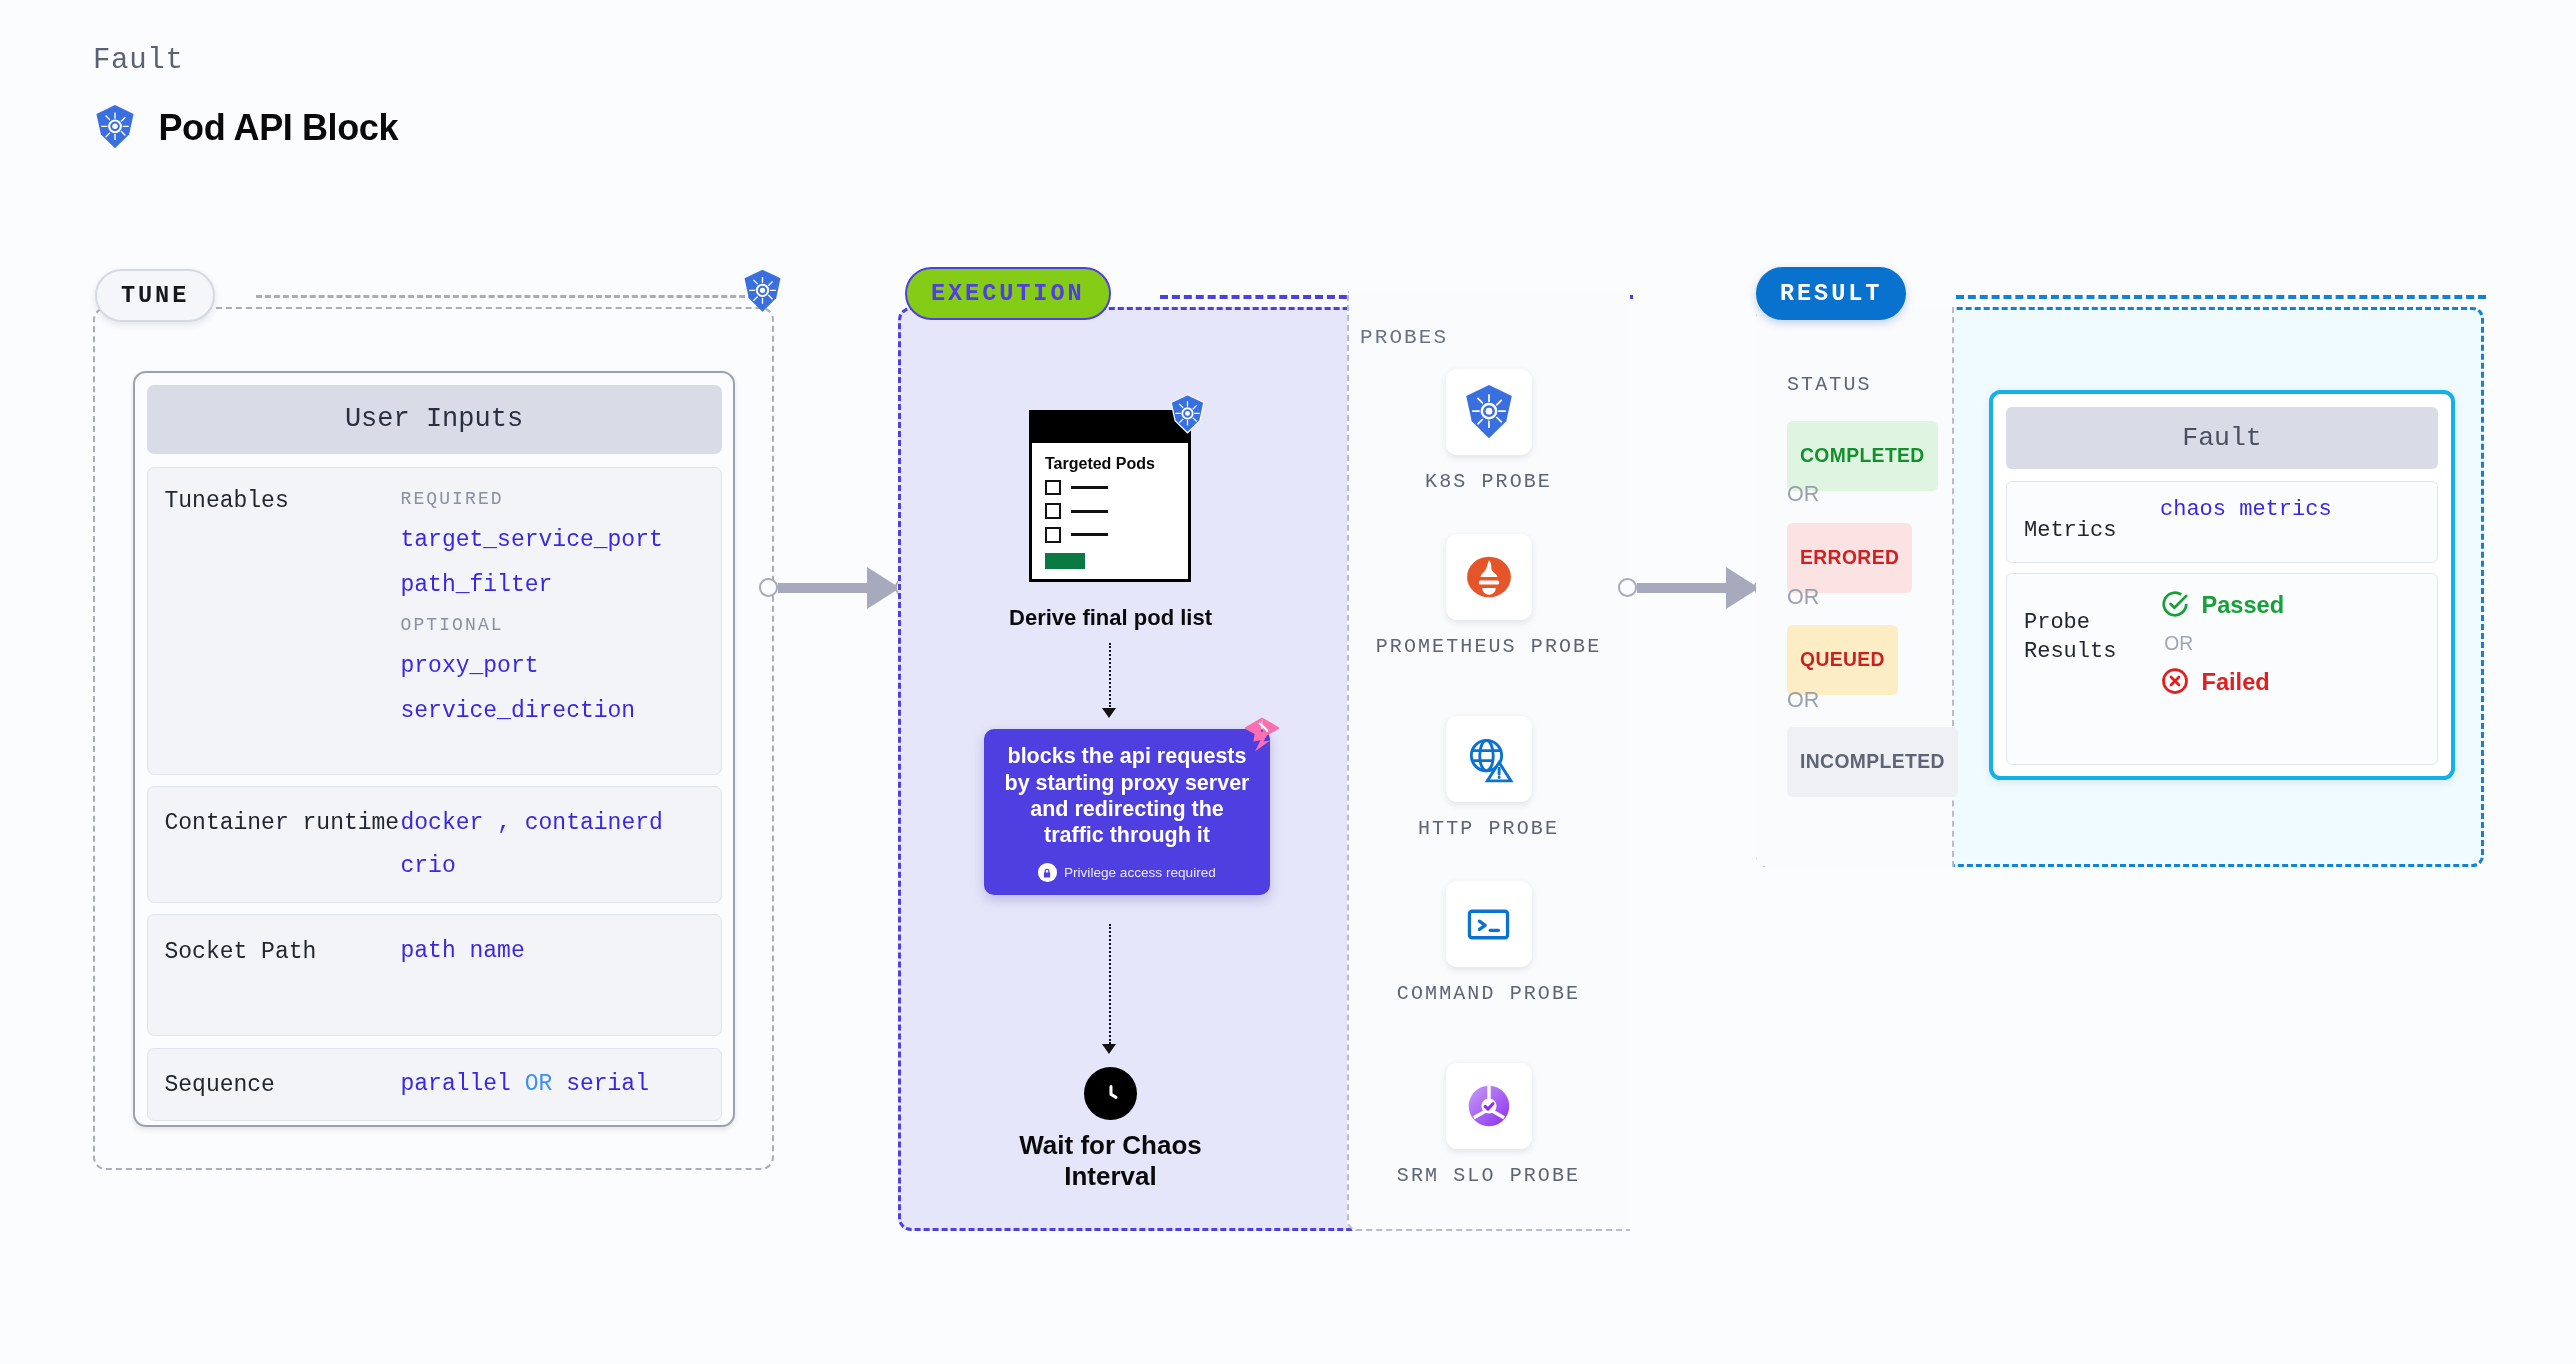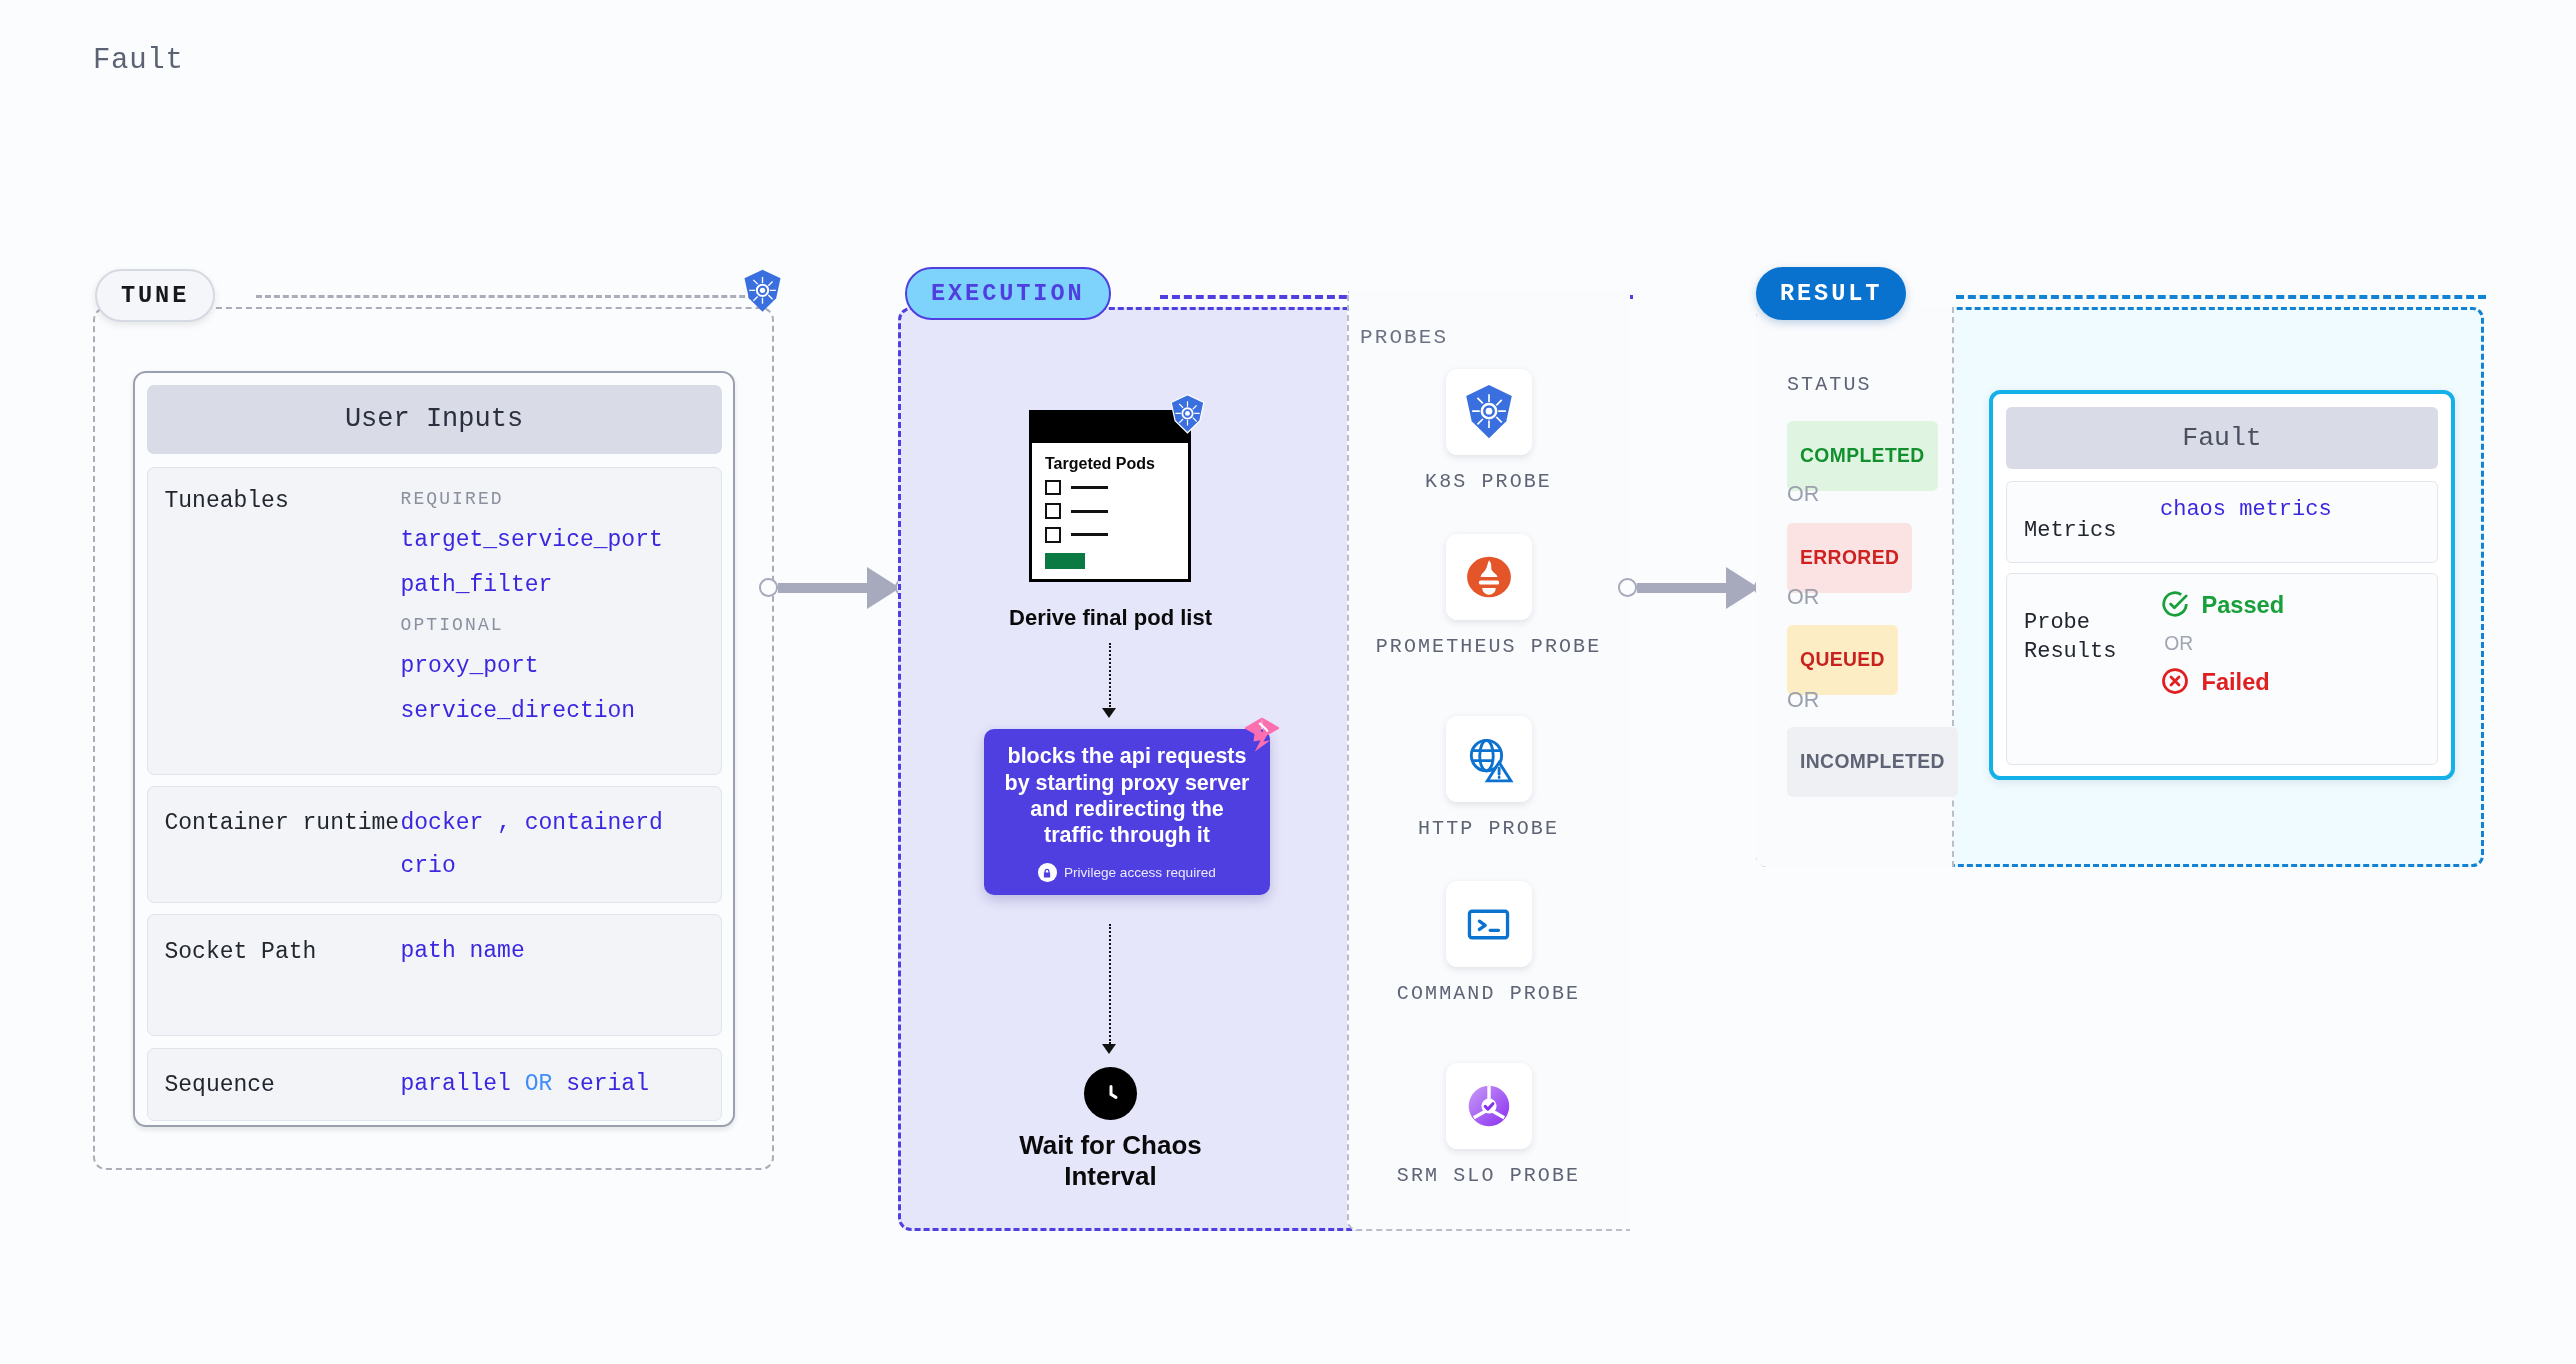--- a/index.html
+++ b/index.html
@@ -79,21 +79,21 @@
   #row-sequence { min-height: 72px; margin-bottom: 0; }
   #row-sequence .tune-row-key, #row-socket .tune-row-key, #row-runtime .tune-row-key { padding-top: 2.9px;}
 
   
   #execution-panel {
     left: 898px; top: 307px; width: 732px; height: 924px;
     border: 3.6px dashed #4f3fe0; border-radius: 13px;
     background: #e6e6fb;
   }
   #execution-tag {
-    left: 905px; top: 267px; background: #7dd3fc;
+    left: 905px; top: 267px; background: #84cc16;
     border: 2.9px solid #4f3fe0; color: #4f3fe0;
   }
   #exec-dash-line {
     position: absolute; left: 1160px; top: 295px; width: 473px; height: 0;
     border-top: 4.3px dashed #4f3fe0;
   }
   #probes-panel {
     position: absolute; left: 1347px; top: 291px; width: 283px; height: 940px;
     border: 2.1px dashed #b9bdc9; border-top: none; border-right: none;
     background: #fafbfd; border-radius: 0 0 0 10px;
@@ -233,20 +233,34 @@
     width: 0; height: 0; border-top: 21.5px solid transparent;
     border-bottom: 21.5px solid transparent; border-left: 33px solid #a7a9bc;
     margin-left: -2.9px; flex: none;
   }
 </style>
 </head>
 <body>
 
 <div id="header">
   <div id="fault-label">Fault</div>
+  <div id="title-row">
+    <span>
+      <svg width="44" height="46" viewBox="0 0 64 66">
+          <path d="M32 1 59 14l-6.5 30L32 64 11.5 44 5 14z" fill="#3a6fe0"></path>
+          <g fill="#fff">
+            <circle cx="32" cy="32" r="4"></circle>
+            <path d="M31 12h2v9h-2zM31 43h2v9h-2zM12 31h9v2h-9zM43 31h9v2h-9z"></path>
+            <path d="M17.6 17l1.4-1.4 6.4 6.4-1.4 1.4zM40 39.6l1.4-1.4 6.4 6.4-1.4 1.4zM17.6 47l6.4-6.4 1.4 1.4-6.4 6.4zM40 24.4l6.4-6.4 1.4 1.4-6.4 6.4z"></path>
+            <path d="M32 22a10 10 0 1 0 0 20 10 10 0 0 0 0-20zm0 3a7 7 0 1 1 0 14 7 7 0 0 1 0-14z"></path>
+          </g>
+        </svg>
+    </span>
+    <span id="page-title">Pod API Block</span>
+  </div>
 </div>
 
 <div id="tune-dash-line"></div>
 <div class="panel" id="tune-panel"></div>
 <div class="panel-tag" id="tune-tag">TUNE</div>
 <div id="tune-k8s-badge">
   <svg width="43" height="44" viewBox="0 0 64 66">
       <path d="M32 1 59 14l-6.5 30L32 64 11.5 44 5 14z" fill="#3a6fe0"></path>
       <g fill="#fff">
         <circle cx="32" cy="32" r="4"></circle>

